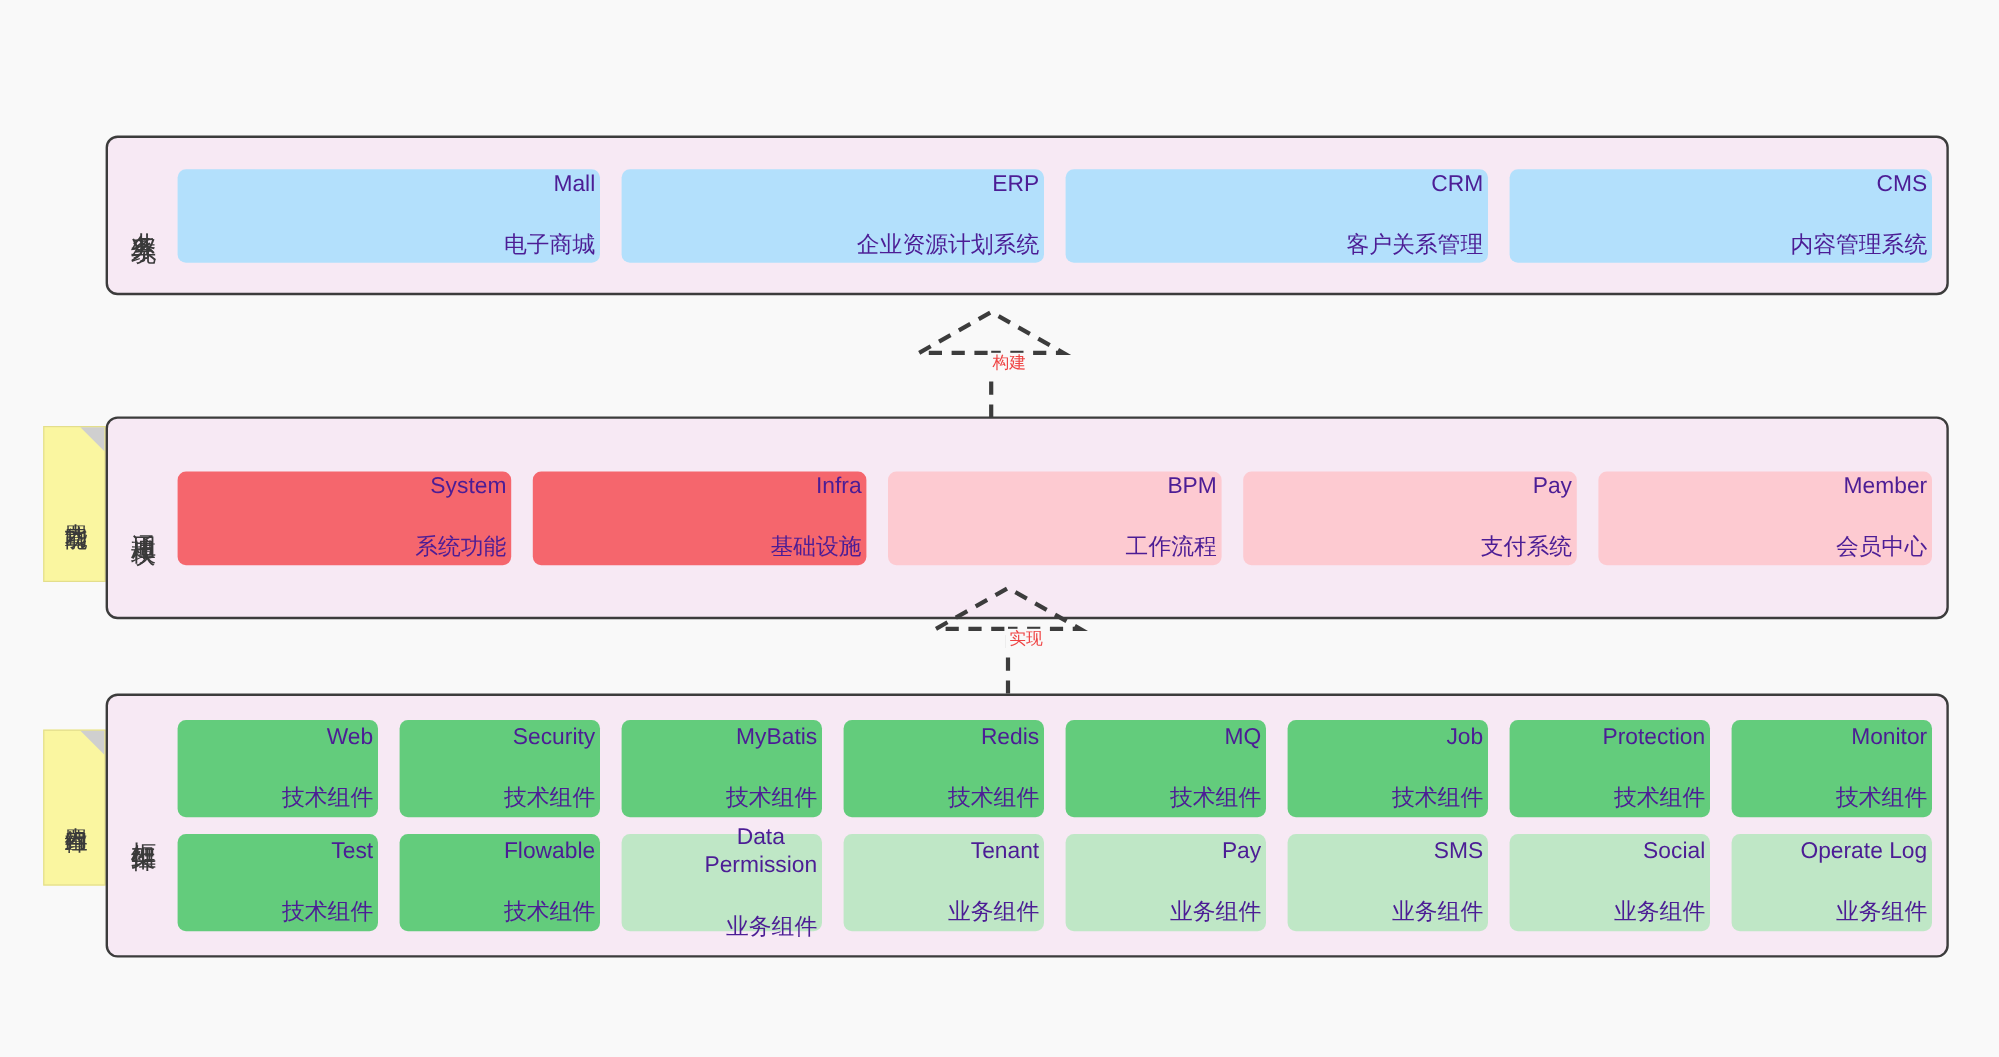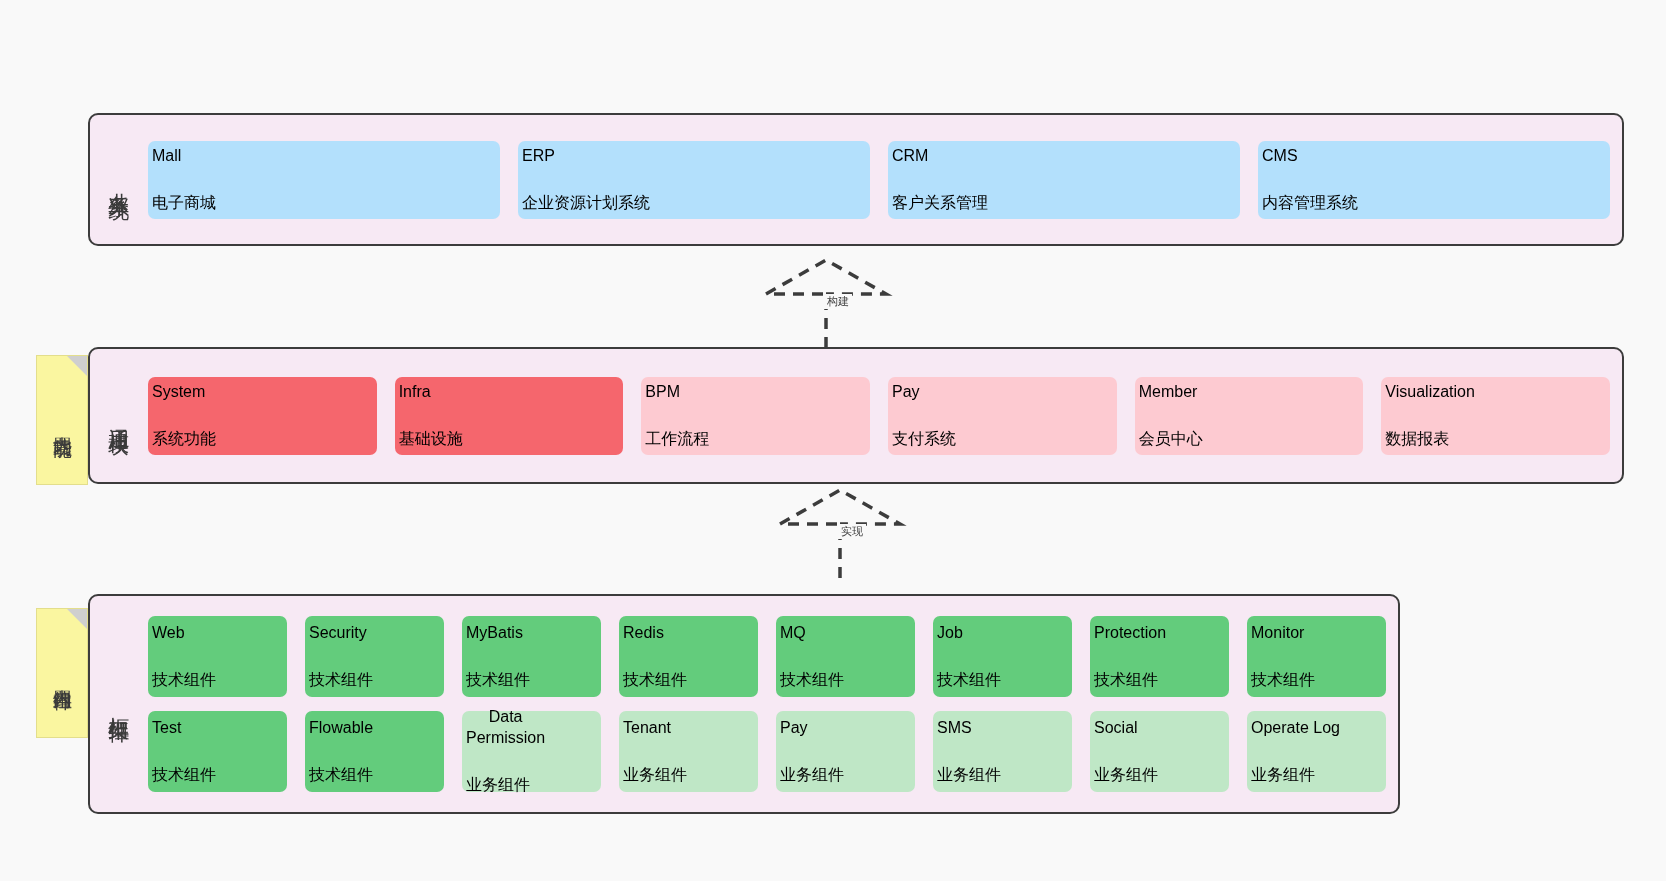--- a/index.html
+++ b/index.html
@@ -50,46 +50,46 @@
   .card-row{
     display:flex;
     gap:18px;
     align-items:stretch;
   }
   .card{
     flex:1 1 0;
     border-radius:7px;
     display:flex;
     flex-direction:column;
-    align-items:flex-start;
+    align-items:flex-end;
     justify-content:center;
     text-align:center;
-    font-size:16px;
+    font-size:19px;
     line-height:1.28;
-    color:#000000;
+    color:#4c1d95;
     padding:6px 4px;
     box-sizing:border-box;
   }
   .card .en{display:block;white-space:pre-line;}
   .card .cn{display:block;margin-top:27px;}
 
   .c-blue{background:#B3E0FC;}
   .c-red{background:#F5666D;}
   .c-pink{background:#FDCAD1;}
   .c-green{background:#63CC7C;}
   .c-lgreen{background:#BFE7C6;}
 
   
   #layer-business{left:88px;top:113px;width:1536px;height:133px;}
   #layer-business .card-row{height:78px;}
 
-  #layer-common{left:88px;top:347px;width:1536px;height:137px;}
+  #layer-common{left:88px;top:347px;width:1536px;height:169px;}
   #layer-common .card-row{height:78px;}
 
-  #layer-framework{left:88px;top:594px;width:1312px;height:220px;}
+  #layer-framework{left:88px;top:578px;width:1536px;height:220px;}
   #layer-framework .card-row{height:81px;}
 
   
   .note{
     position:absolute;
     width:52px;
     background:#FAF6A0;
     border:1px solid #E3DE8C;
     box-sizing:border-box;
     display:flex;
@@ -112,22 +112,22 @@
     border-left:20px solid transparent;
   }
   #note-common{left:36px;top:355px;height:130px;}
   #note-framework{left:36px;top:608px;height:130px;}
 
   
   .connector{position:absolute;}
   .connector svg{display:block;overflow:visible;}
   .conn-label{
     position:absolute;
-    font-size:11px;
-    color:#404040;
+    font-size:14px;
+    color:#ef4444;
     background:#F9F9F9;
     padding:0 3px;
     white-space:nowrap;
     user-select:none;
   }
   #conn-build{left:756px;top:258px;width:160px;height:90px;}
   #conn-build .conn-label{left:68px;top:36px;}
   #conn-impl{left:770px;top:488px;width:160px;height:90px;text-align:center;}
   #conn-impl .conn-label{left:68px;top:36px;}
 </style>
@@ -187,24 +187,20 @@
           <span class="cn">工作流程</span>
         </div>
         <div class="card c-pink">
           <span class="en">Pay</span>
           <span class="cn">支付系统</span>
         </div>
         <div class="card c-pink">
           <span class="en">Member</span>
           <span class="cn">会员中心</span>
         </div>
-        <div class="card c-pink">
-          <span class="en">Visualization</span>
-          <span class="cn">数据报表</span>
-        </div>
       </div>
     </div>
   </div>
 
   <div class="connector" id="conn-impl">
     <svg width="160" height="90" viewBox="0 0 160 90">
       <path d="M70 90 L70 36 L10 36 L70 2 L130 36 L70 36" fill="none" stroke="#3C3C3C" stroke-width="3.5" stroke-dasharray="11 8" stroke-linecap="butt"></path>
     </svg>
     <span class="conn-label">实现</span>
   </div>

